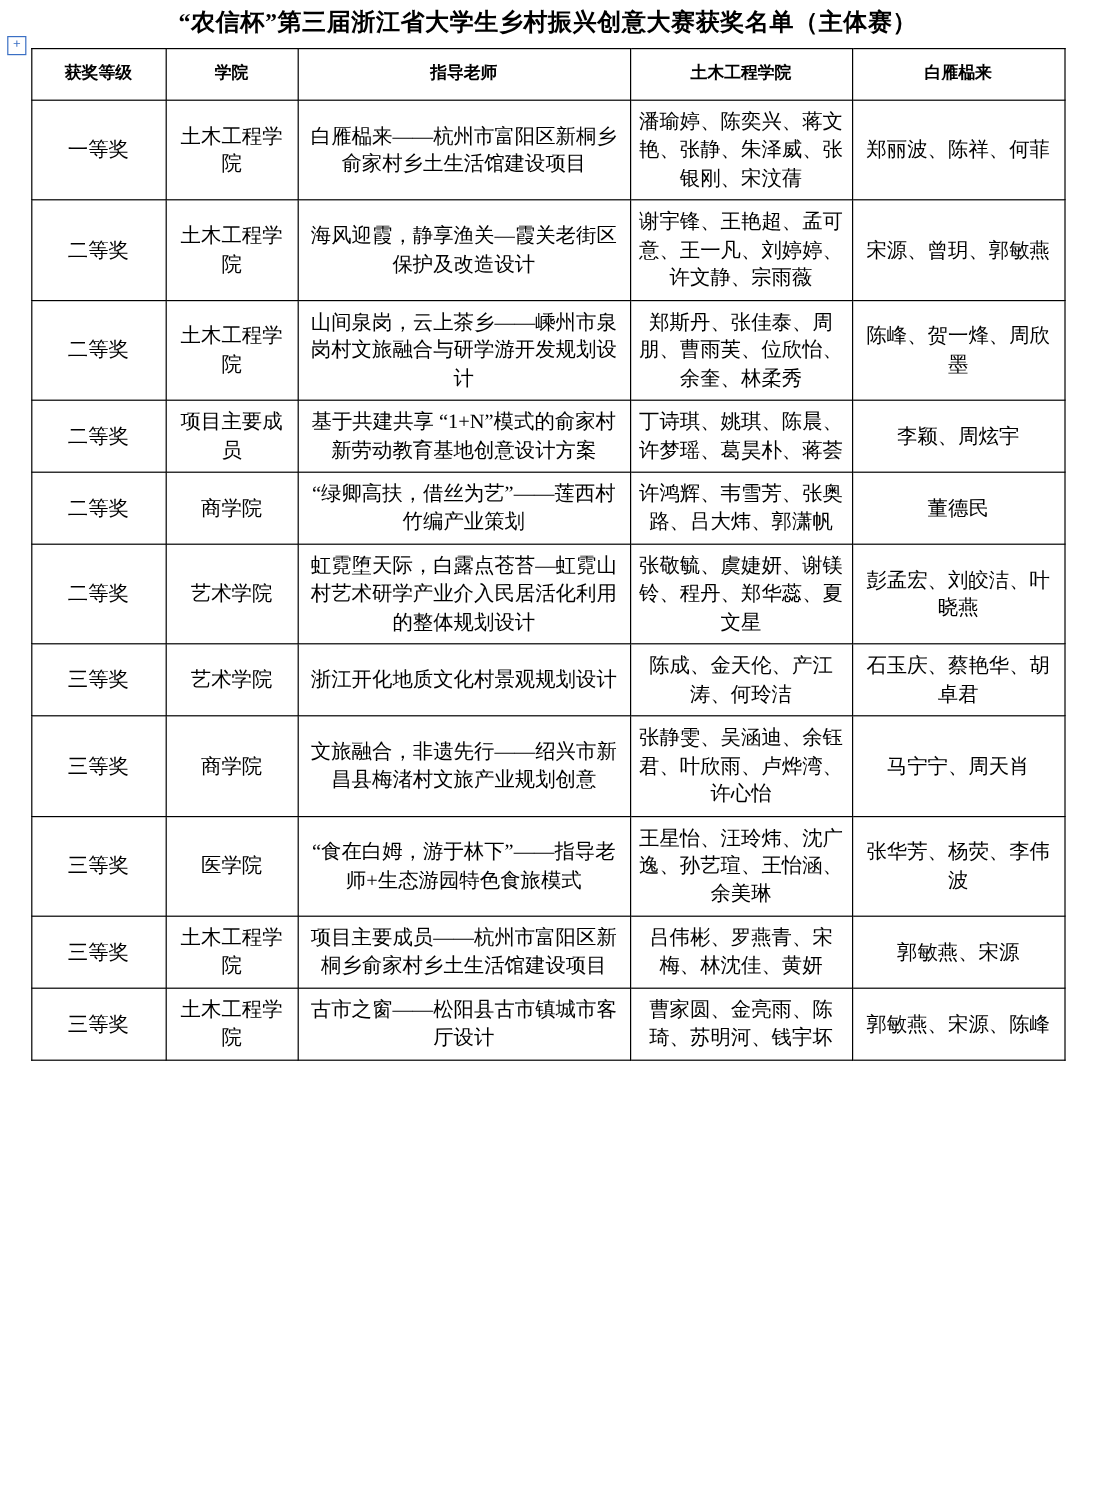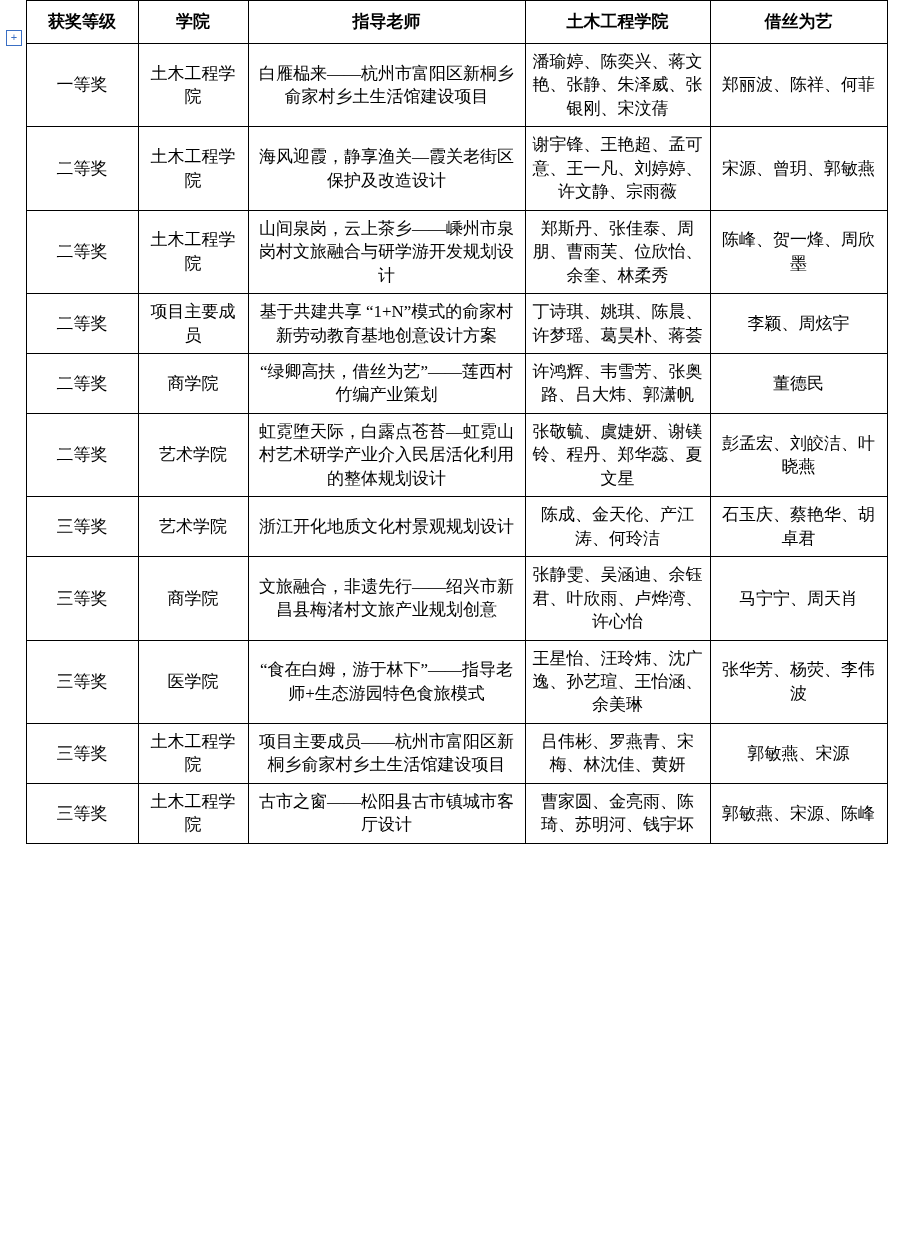--- a/index.html
+++ b/index.html
@@ -41,21 +41,21 @@
   table.award-table td {
     border: 1px solid #000000;
     text-align: center;
     vertical-align: middle;
     font-size: 17px;
     line-height: 1.38;
     padding: 6px 5px;
   }
   table.award-table th {
     font-weight: bold;
-    font-size: 17px;
+    font-size: 14px;
     height: 34px;
     padding: 4px 3px;
   }
   col.c-level { width: 112px; }
   col.c-college { width: 110px; }
   col.c-project { width: 277px; }
   col.c-members { width: 185px; }
   col.c-teachers { width: 177px; }
 
   td.level, td.college, td.teachers { }
@@ -77,36 +77,37 @@
     background: #ffffff;
   }
 </style>
 </head>
 <body>
 
 <div class="page">
 
   <div class="corner-mark">+</div>
 
+  <div class="doc-title">“农信杯”第三届浙江省大学生乡村振兴创意大赛获奖名单（主体赛）</div>
 
   <table class="award-table">
     <colgroup>
       <col class="c-level">
       <col class="c-college">
       <col class="c-project">
       <col class="c-members">
       <col class="c-teachers">
     </colgroup>
     <thead>
       <tr>
         <th>获奖等级</th>
         <th>学院</th>
         <th>指导老师</th>
         <th>土木工程学院</th>
-        <th>借丝为艺</th>
+        <th>白雁榀来</th>
       </tr>
     </thead>
     <tbody>
       <tr>
         <td class="level">一等奖</td>
         <td class="college">土木工程学院</td>
         <td class="project">白雁榀来——杭州市富阳区新桐乡俞家村乡土生活馆建设项目</td>
         <td class="members">潘瑜婷、陈奕兴、蒋文艳、张静、朱泽威、张银刚、宋汶蒨</td>
         <td class="teachers">郑丽波、陈祥、何菲</td>
       </tr>

